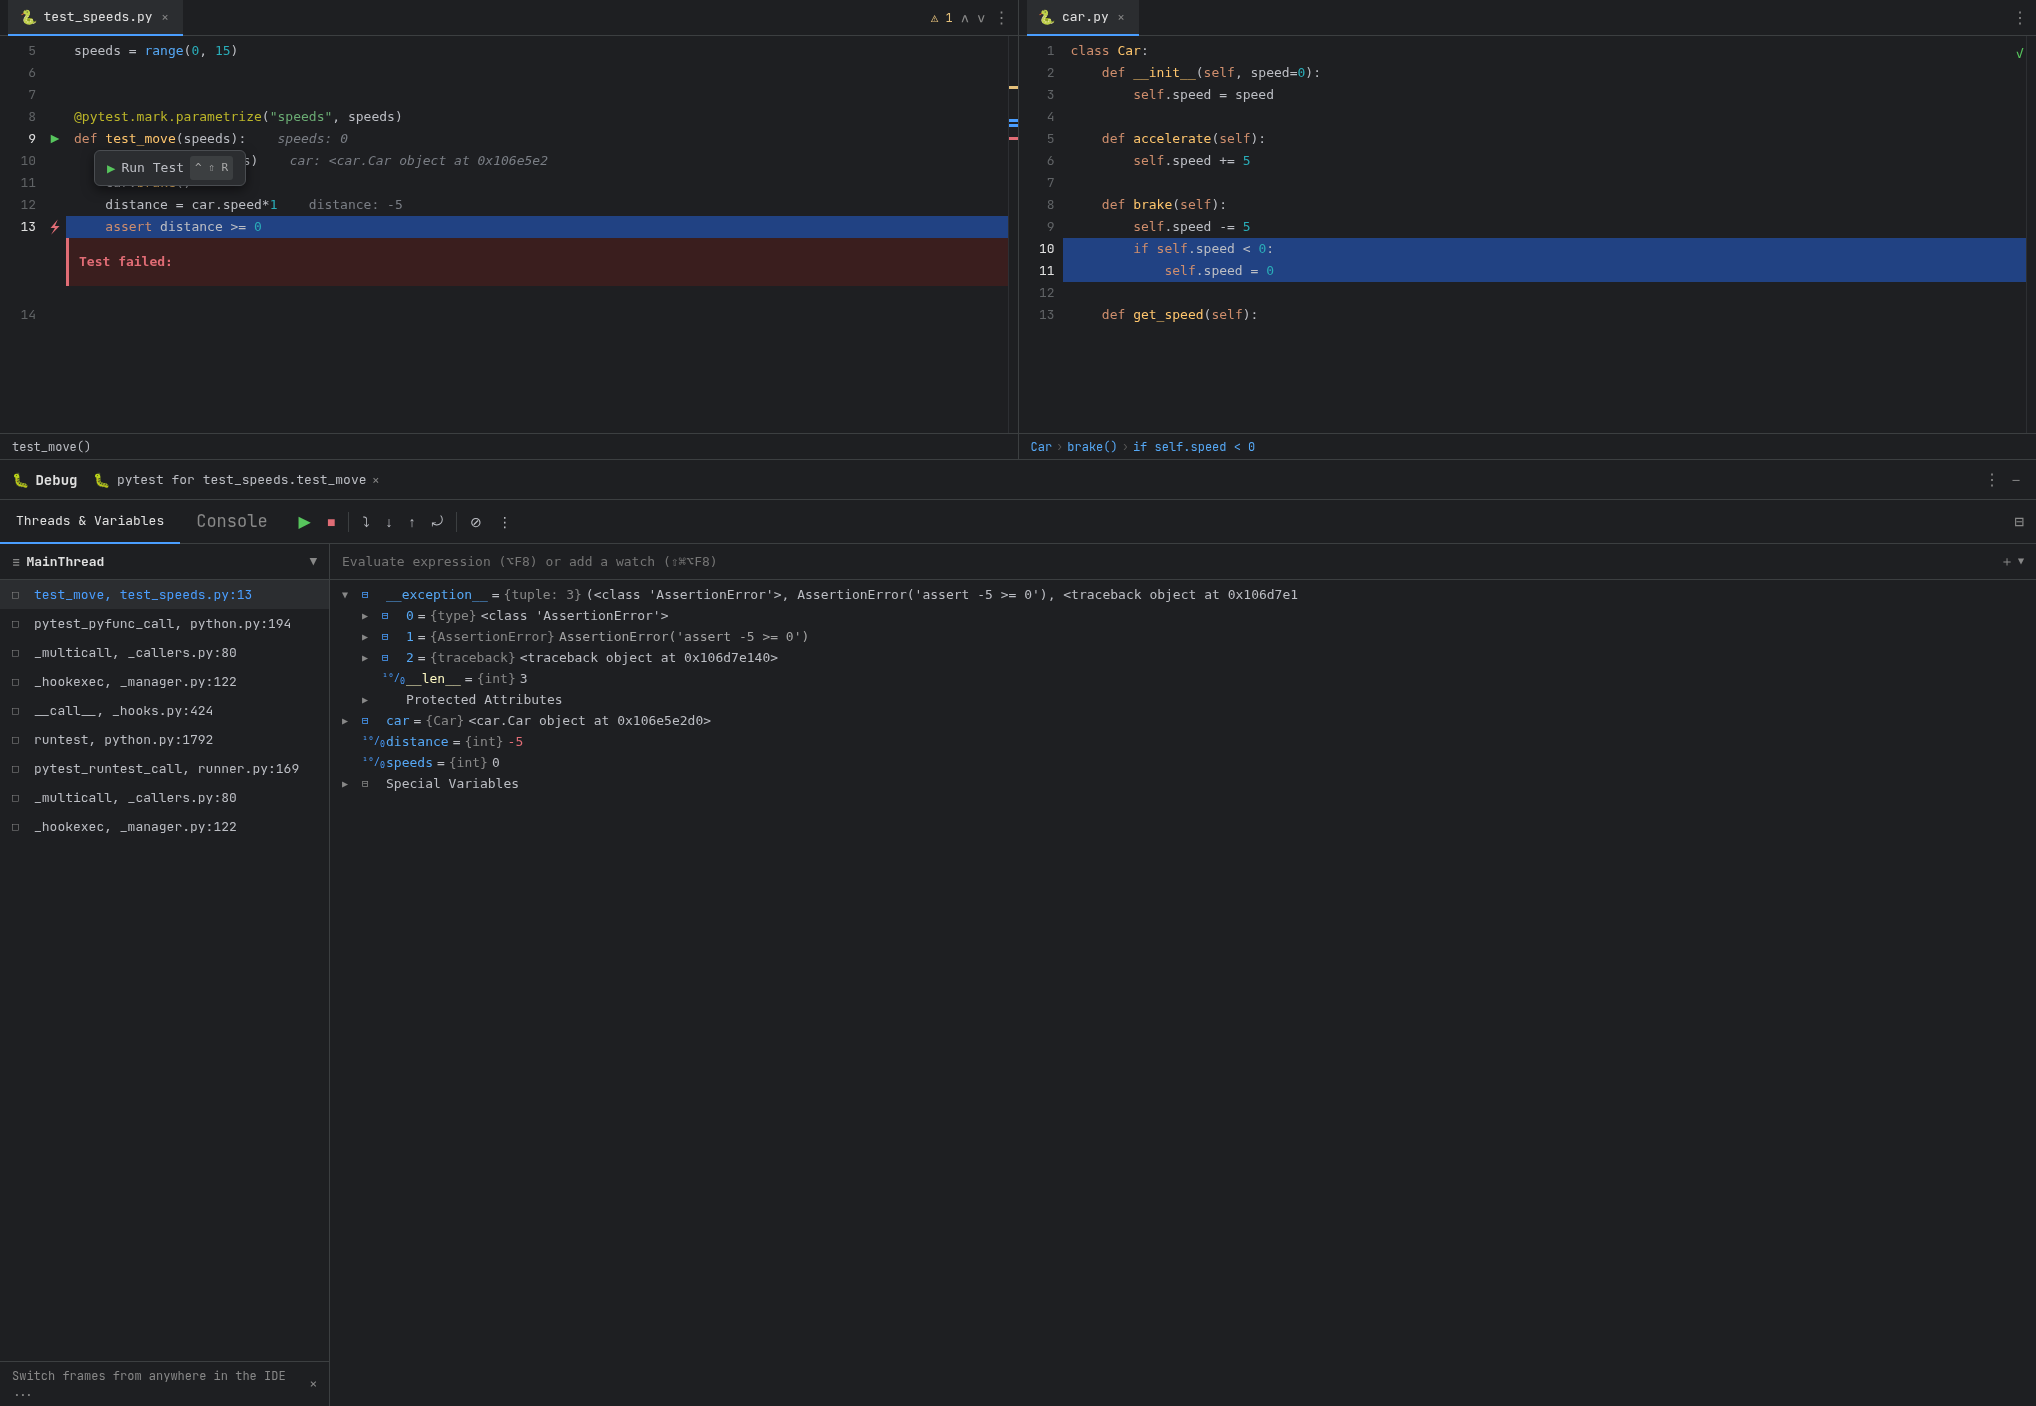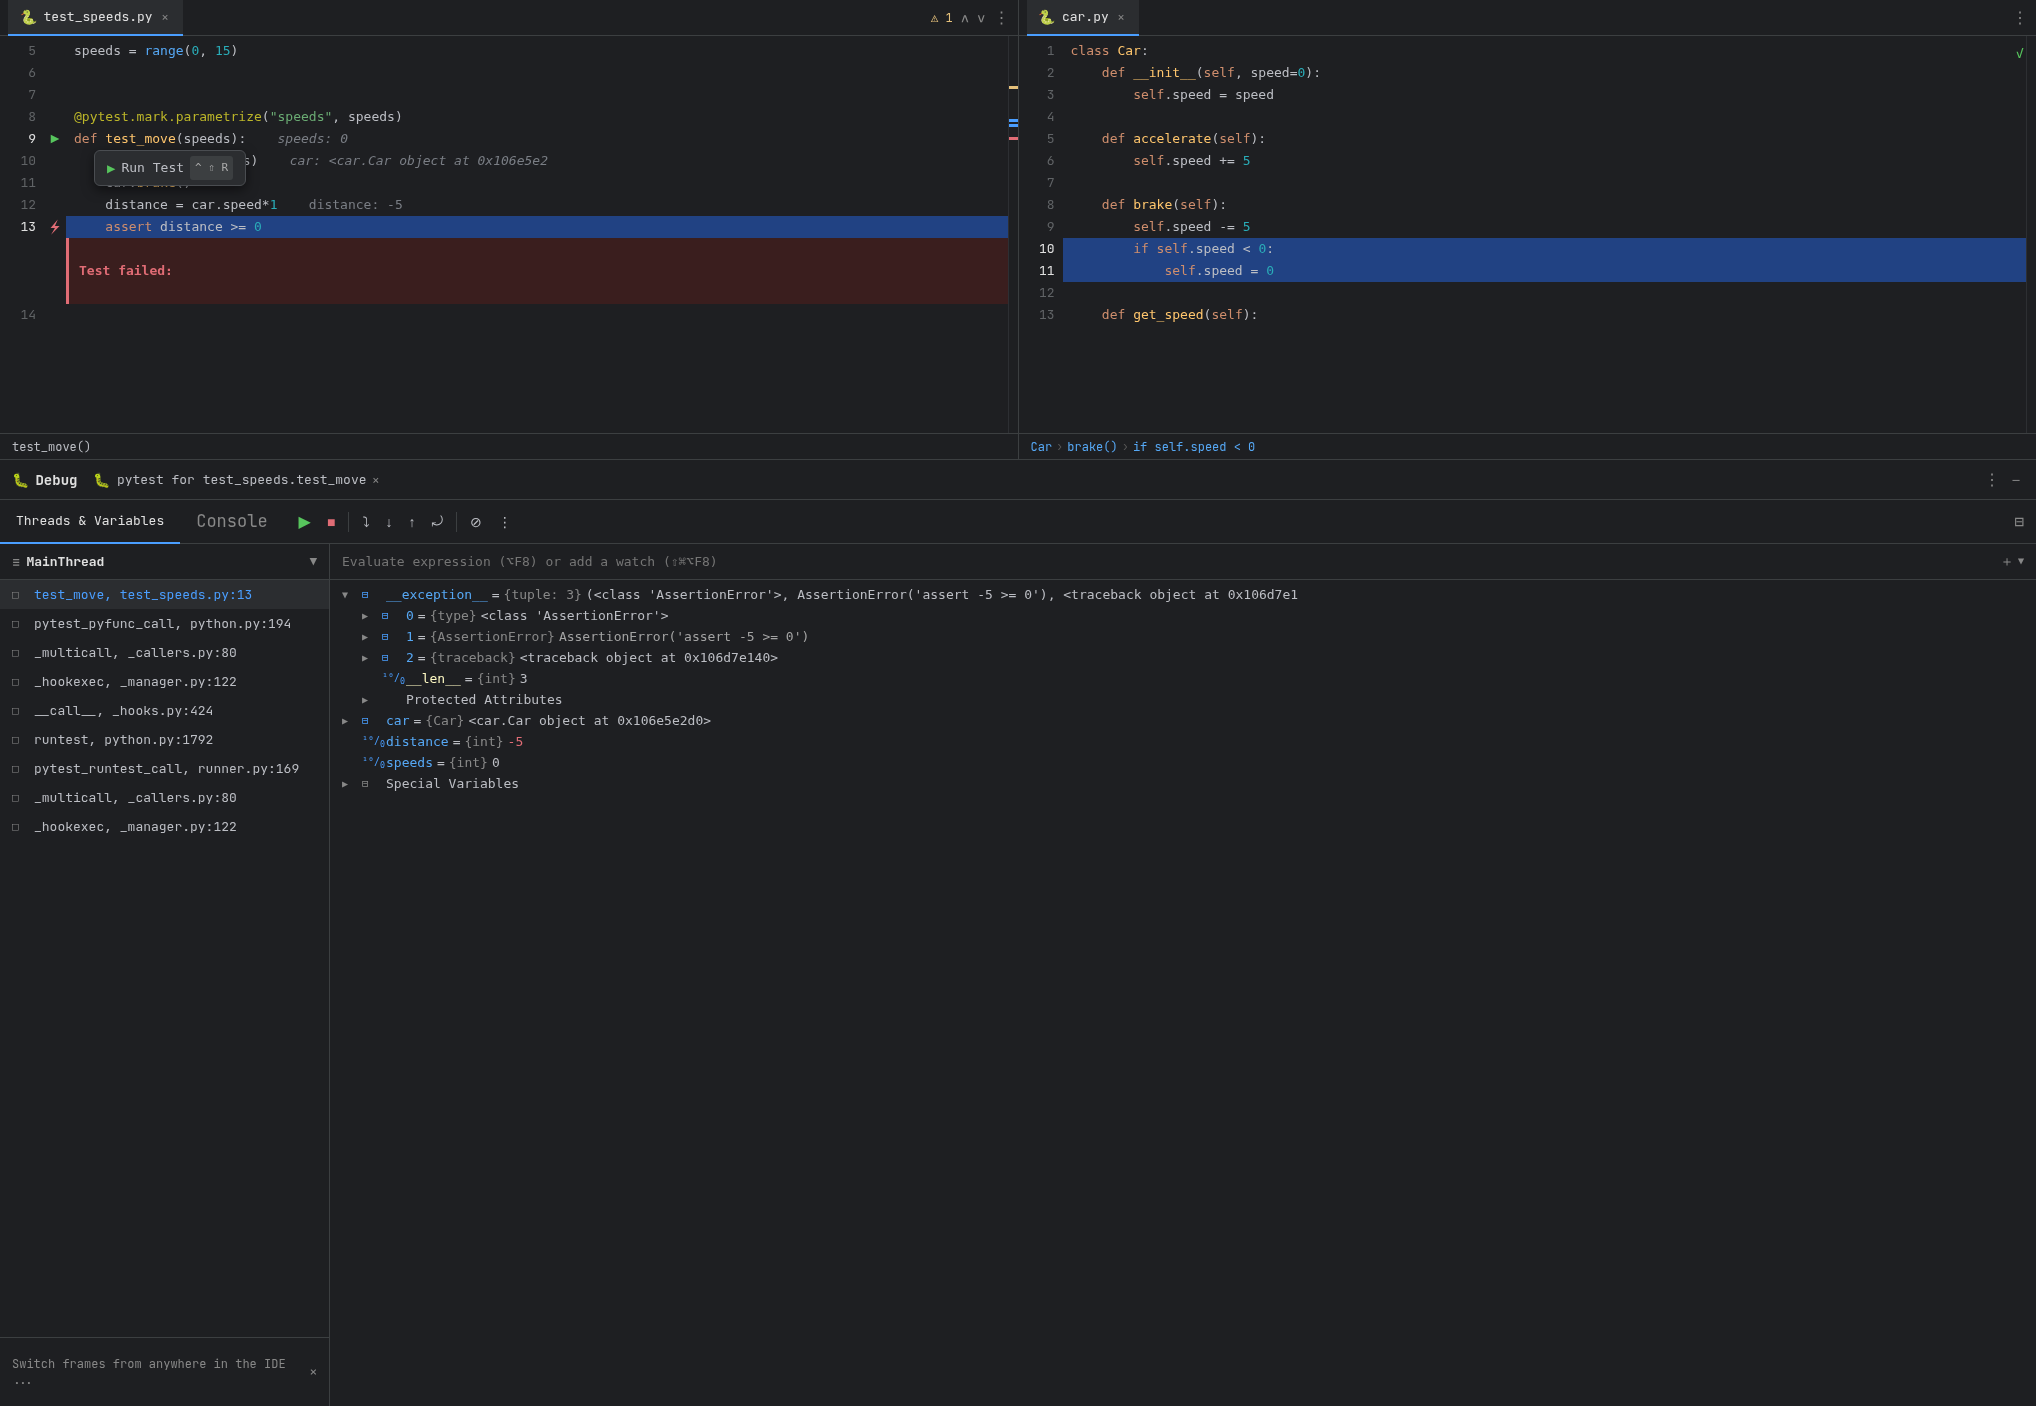--- a/index.html
+++ b/index.html
@@ -193,21 +193,21 @@
           </div>
 
           <div style="height:22px;white-space:pre;display:flex;align-items:center;">
             <span class="op">    distance = car.speed*</span><span style="color:#2aacb8;">1</span><span style="color:#7a7e85;">    distance: -5</span>
           </div>
 
           <div style="height:22px;white-space:pre;display:flex;align-items:center;background:#214283;margin:0 -8px;padding:0 8px;">
             <span class="op">    </span><span style="color:#cf8e6d;">assert</span><span class="op"> distance &gt;= </span><span style="color:#2aacb8;">0</span>
           </div>
 
-          <div style="background:#3a1e1e;border-left:3px solid #e06c75;padding:4px 10px;font-size:13px;margin:0 -8px;height:66px;display:flex;flex-direction:column;justify-content:center;gap:4px;">
+          <div style="background:#3a1e1e;border-left:3px solid #e06c75;padding:4px 10px;font-size:13px;margin:0 -8px;height:48px;display:flex;flex-direction:column;justify-content:center;gap:4px;">
             <div style="color:#e06c75;font-weight:bold;">Test failed:</div>
           </div>
 
           <div style="height:22px;"></div>
         </div>
 
         <div style="width:10px;background:#1e1f22;border-left:1px solid #2d2f33;display:flex;flex-direction:column;">
           <div style="height:3px;background:#e5c07b;margin-top:50px;"></div>
           <div style="height:3px;background:#4a9eff;margin-top:30px;"></div>
           <div style="height:3px;background:#4a9eff;margin-top:2px;"></div>
@@ -395,21 +395,21 @@
           <div style="display:flex;align-items:center;gap:8px;padding:6px 12px;cursor:pointer;font-size:13px;color:#bcbec4;">
             <span style="color:#888;font-size:11px;width:14px;">□</span>
             <span>_multicall, _callers.py:80</span>
           </div>
           <div style="display:flex;align-items:center;gap:8px;padding:6px 12px;cursor:pointer;font-size:13px;color:#bcbec4;">
             <span style="color:#888;font-size:11px;width:14px;">□</span>
             <span>_hookexec, _manager.py:122</span>
           </div>
         </div>
 
-        <div style="border-top:1px solid #3c3f41;padding:18px 12px;font-size:12px;color:#888;display:flex;align-items:center;justify-content:space-between;">
+        <div style="border-top:1px solid #3c3f41;padding:6px 12px;font-size:12px;color:#888;display:flex;align-items:center;justify-content:space-between;">
           <span>Switch frames from anywhere in the IDE ...</span>
           <span style="cursor:pointer;">✕</span>
         </div>
       </div>
 
       <div style="flex:1;display:flex;flex-direction:column;overflow:hidden;">
 
         <div style="display:flex;align-items:center;height:36px;border-bottom:1px solid #3c3f41;padding:0 12px;gap:8px;">
           <input type="text" style="flex: 1 1 0%; background: transparent; border: none; color: rgb(122, 126, 133); font-size: 13px; font-family: Consolas, monospace; outline: none;" placeholder="Evaluate expression (⌥F8) or add a watch (⇧⌘⌥F8)">
           <div style="display:flex;align-items:center;gap:4px;color:#888;cursor:pointer;font-size:14px;">

